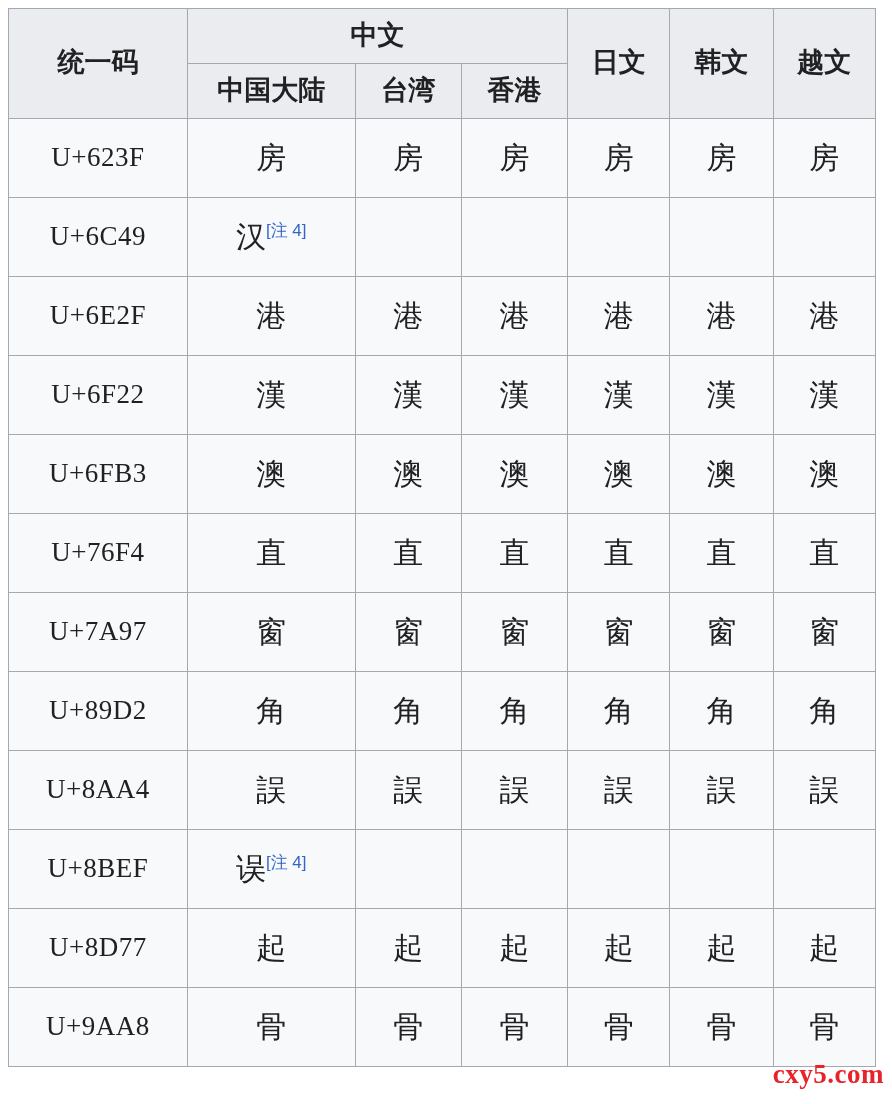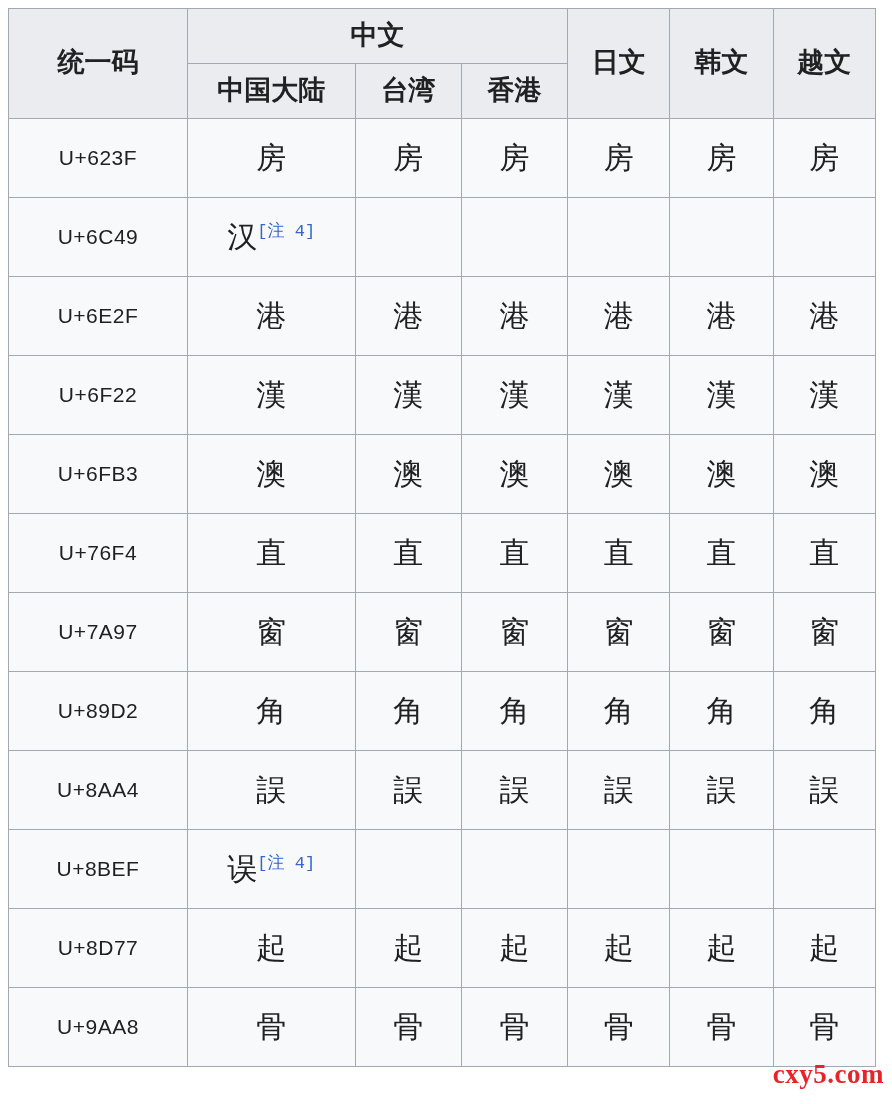--- a/index.html
+++ b/index.html
@@ -44,33 +44,34 @@
     font-size: 27px;
   }
   table.cjk-table tbody td {
     background: #f8f9fa;
     font-size: 30px;
     height: 78px;
     padding: 0 4px;
     line-height: 1.2;
   }
   table.cjk-table tbody td.code-cell {
-    font-size: 21px;
+    font-size: 27px;
     letter-spacing: 0.5px;
+    font-family: Liberation Serif, serif;
   }
   .glyph {
     font-family: "DejaVu Sans", "Liberation Sans", sans-serif;
     font-size: 30px;
   }
   .note-ref {
     color: #3366cc;
     font-size: 17px;
     vertical-align: super;
     line-height: 1;
-    font-family: Liberation Mono, monospace;
+    font-family: Liberation Sans, sans-serif;
   }
   col.c-unicode { width: 175px; }
   col.c-cn      { width: 164px; }
   col.c-tw      { width: 104px; }
   col.c-hk      { width: 104px; }
   col.c-jp      { width: 100px; }
   col.c-kr      { width: 101px; }
   col.c-vn      { width: 100px; }
 
   .watermark {

